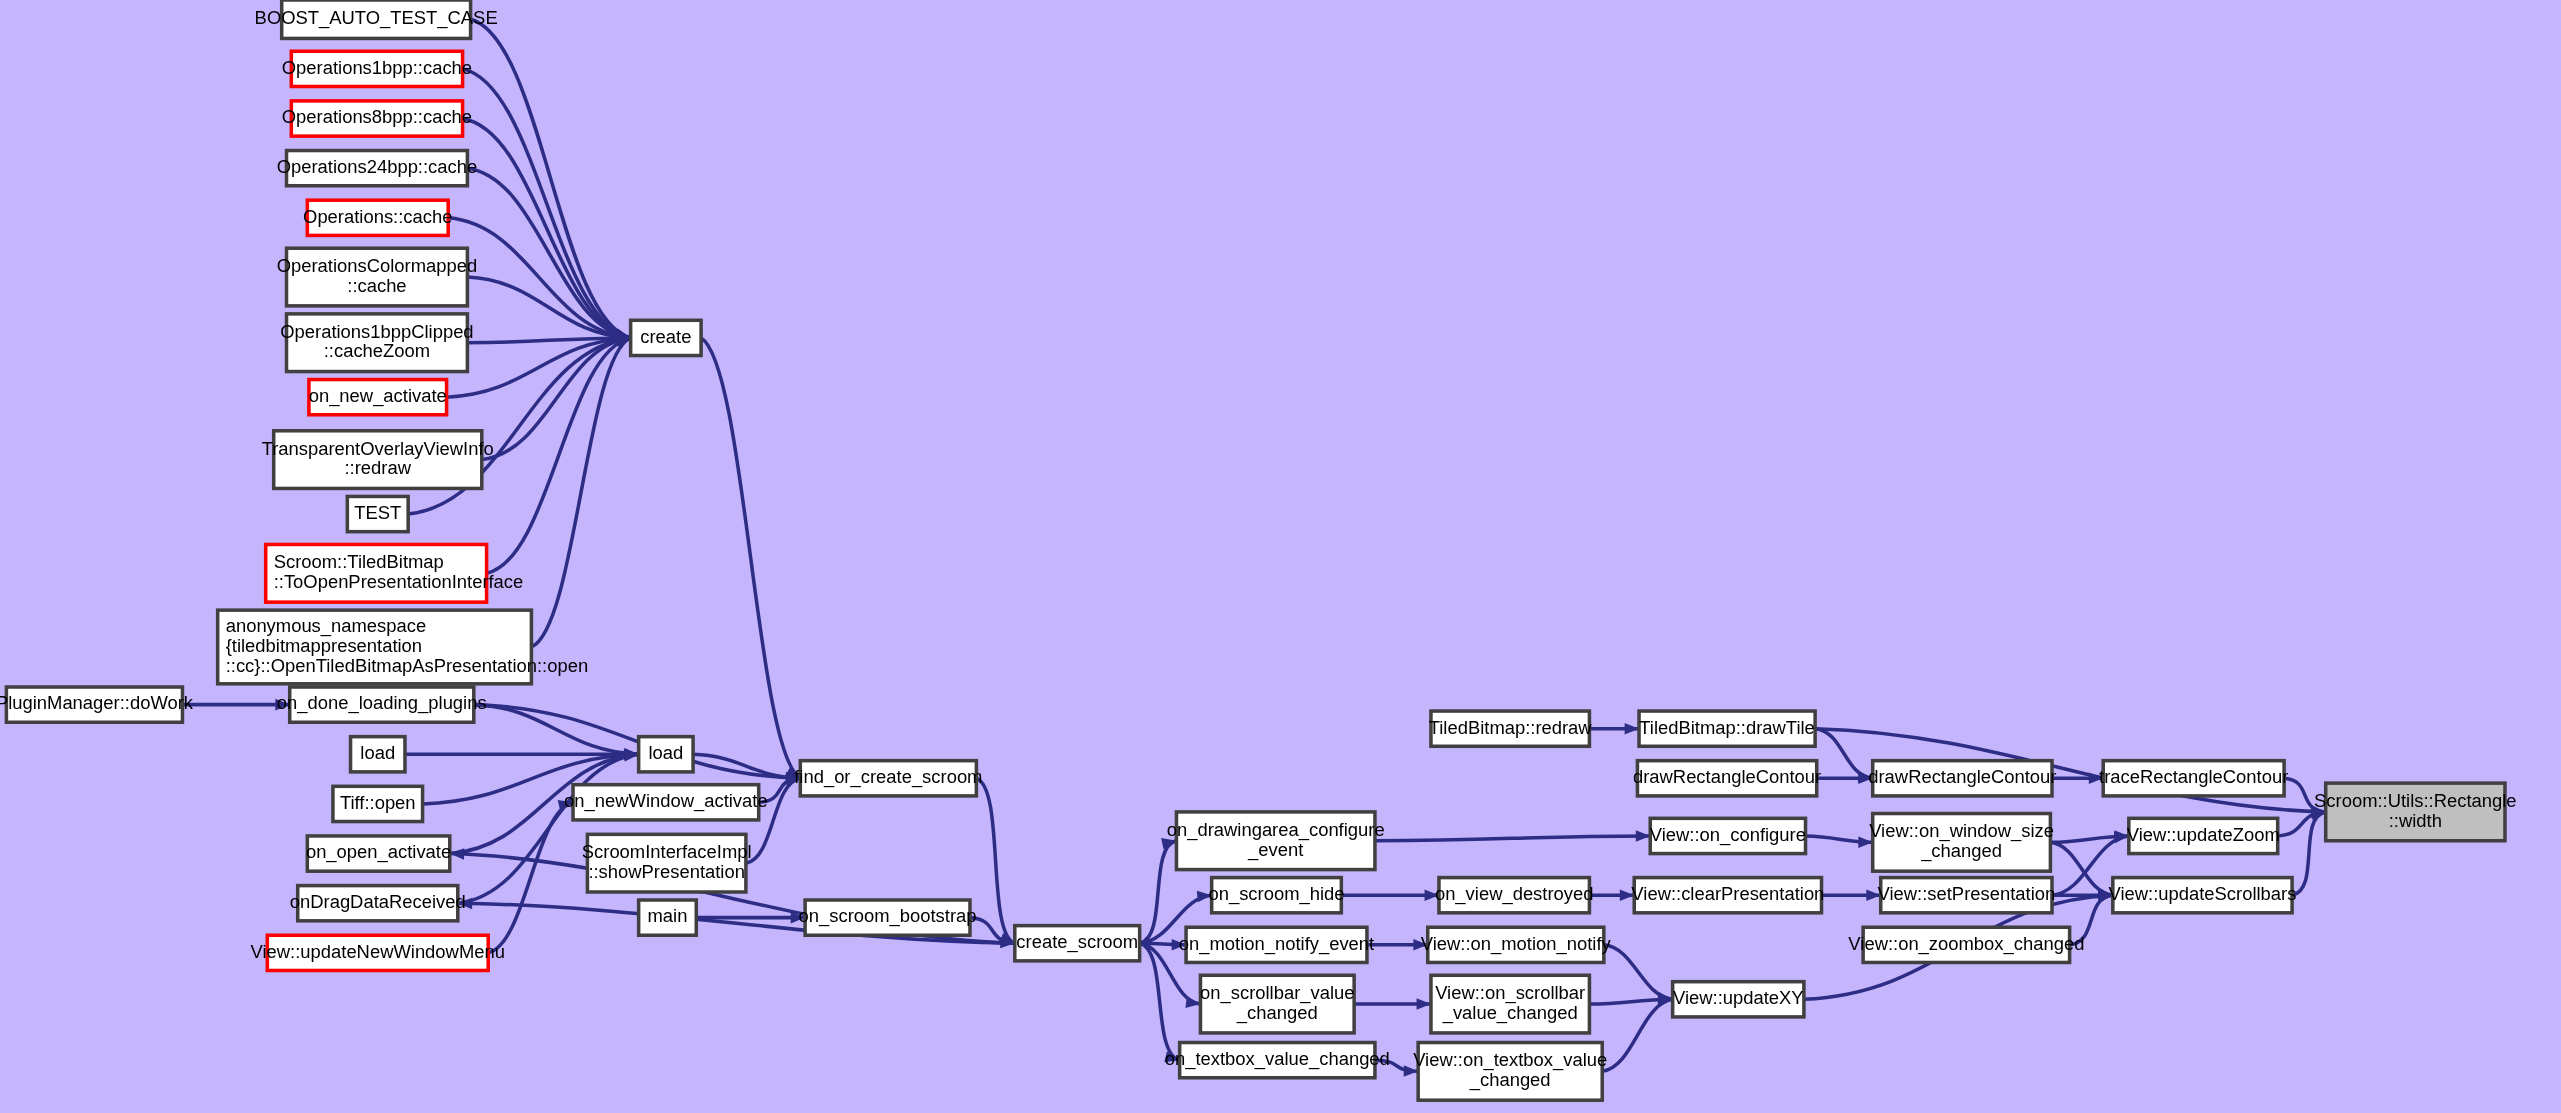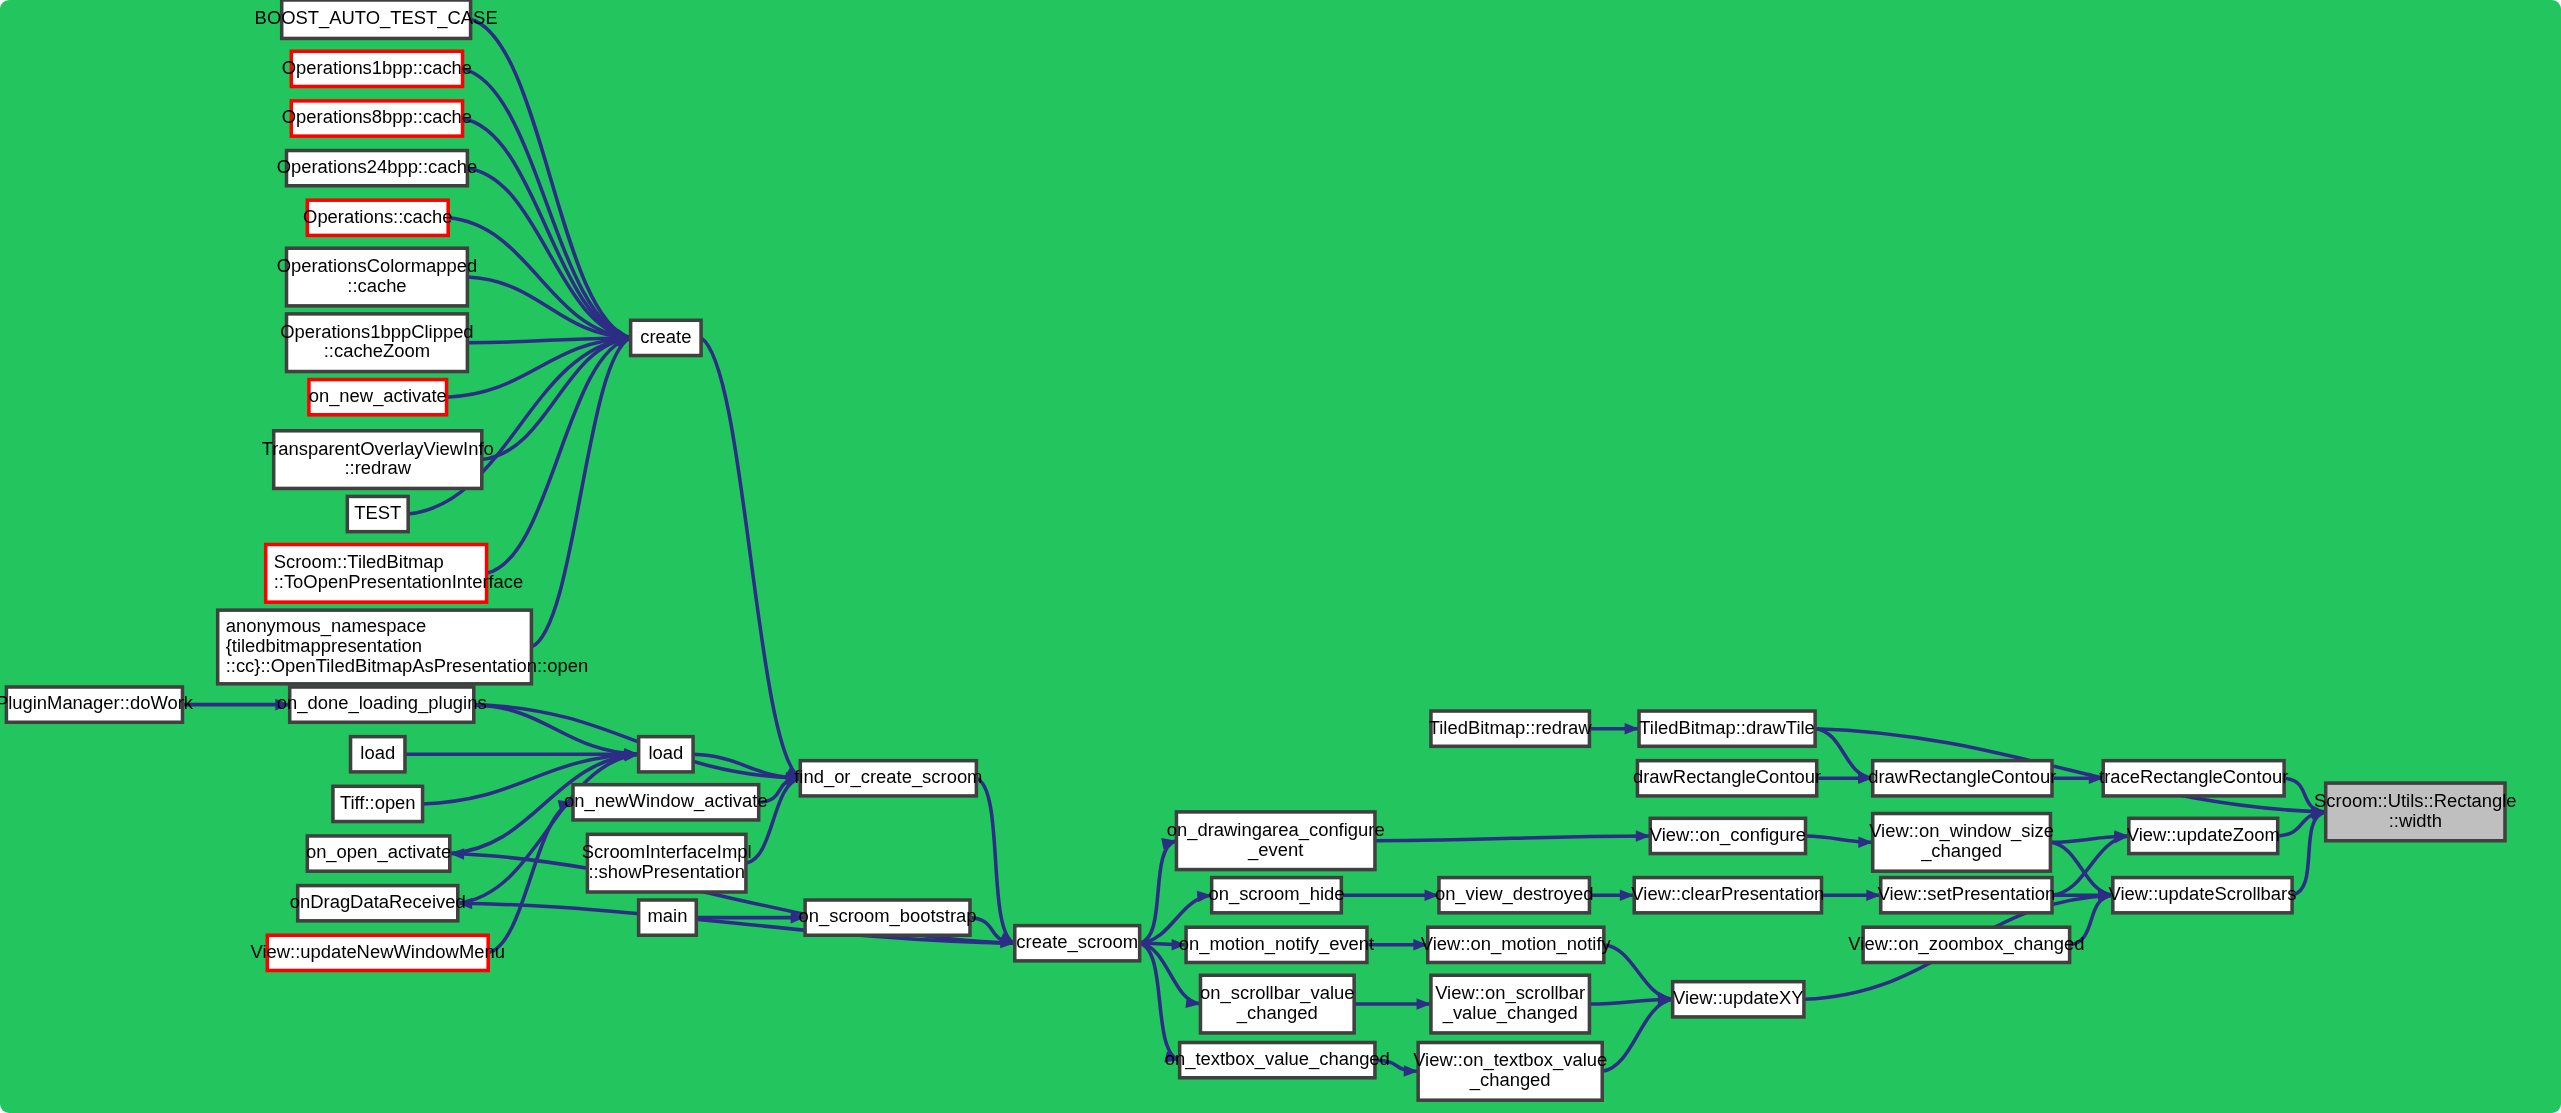--- a/index.html
+++ b/index.html
@@ -5,24 +5,23 @@
 <style>
   html, body {
     margin: 0;
     padding: 0;
     background: #ffffff;
   }
   #graph-root {
     position: relative;
     width: 2561px;
     height: 1113px;
-    background: #22c55e;
+    background: #c4b5fd;
     font-family: "Liberation Sans", sans-serif;
     overflow: hidden;
-    border-radius: 9px;
   }
   svg#graph-canvas {
     position: absolute;
     top: 0;
     left: 0;
     width: 2561px;
     height: 1113px;
     display: block;
   }
   .edge-line {

